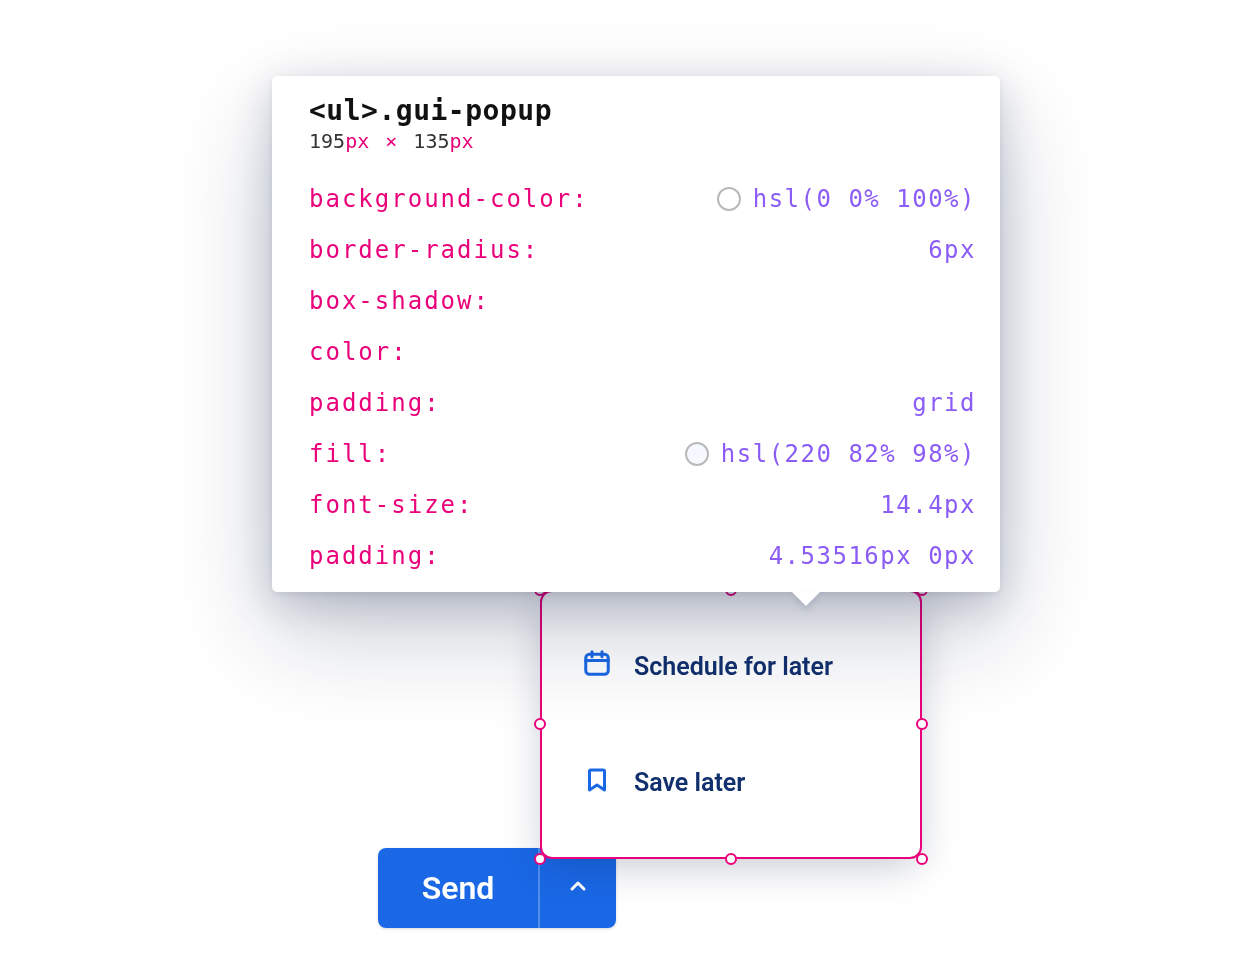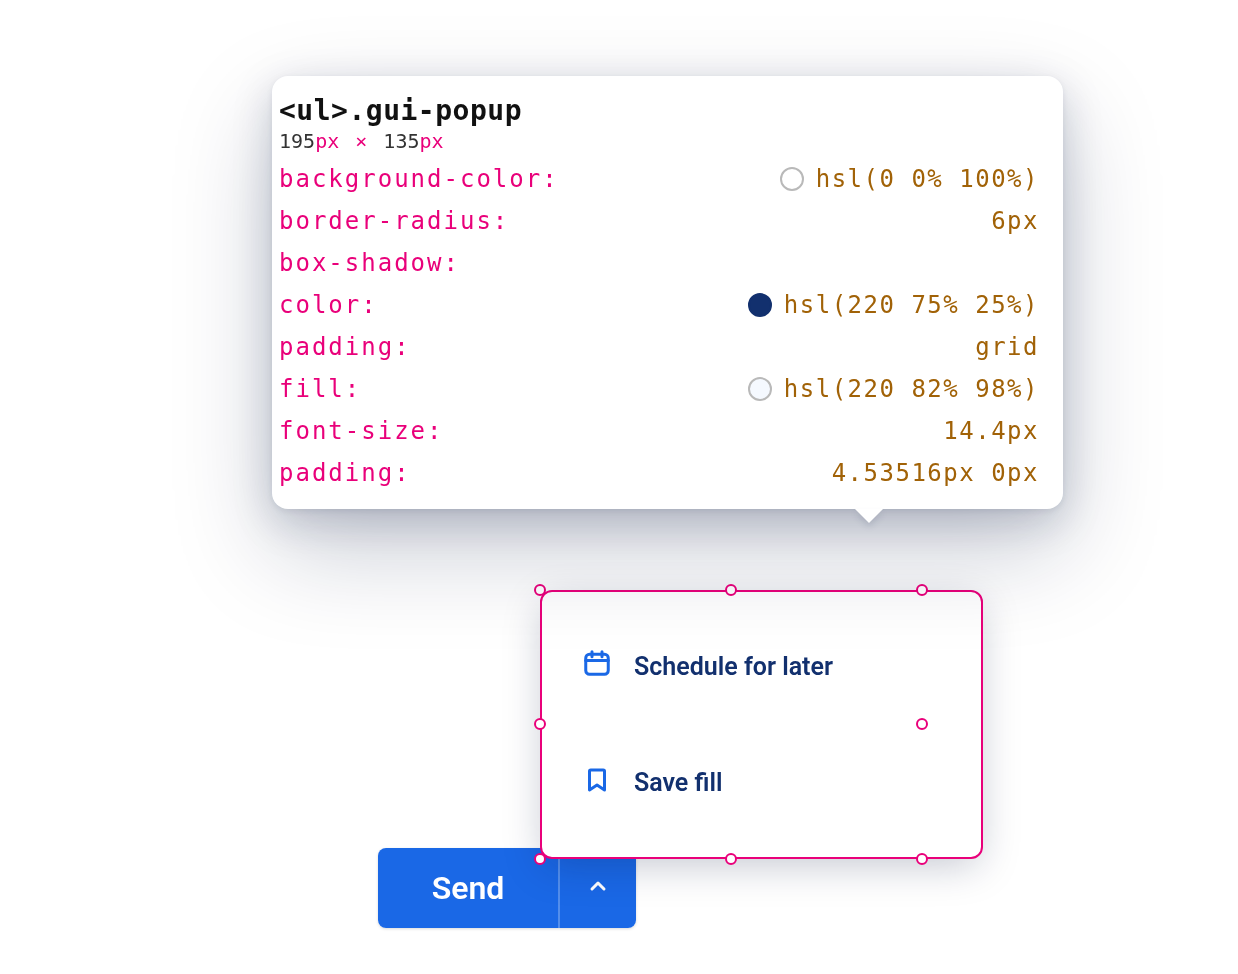--- a/index.html
+++ b/index.html
@@ -13,21 +13,21 @@
     position: relative;
     overflow: hidden;
   }
   .mono { font-family: ui-monospace, SFMono-Regular, Menlo, Consolas, monospace; }
 
   
   .send-btn {
     position: absolute;
     left: 378px;
     top: 848px;
-    width: 258px;
+    width: 238px;
     height: 80px;
     display: flex;
     border-radius: 8px;
     overflow: hidden;
     box-shadow: 0 1px 3px rgba(0,0,0,.15);
   }
   .send-main {
     flex: 1;
     background: #1a68e6;
     color: #fff;
@@ -47,21 +47,21 @@
     justify-content: center;
     cursor: pointer;
   }
   .send-toggle svg { stroke: #fff; }
 
   
   .popup {
     position: absolute;
     left: 540px;
     top: 590px;
-    width: 443px;
+    width: 382px;
     height: 269px;
     background: #ffffff;
     border-radius: 12px;
     border: 2px solid #e9007a;
     box-shadow: 0 10px 40px -5px rgba(10,25,65,.25);
     padding: 16px 0;
     display: flex;
     flex-direction: column;
     justify-content: space-around;
   }
@@ -99,28 +99,28 @@
   .handle.mr  { left: 916px; top: 718px; }
   .handle.bl  { left: 534px; top: 853px; }
   .handle.bm  { left: 725px; top: 853px; }
   .handle.br  { left: 916px; top: 853px; }
 
   
   .tooltip {
     position: absolute;
     left: 272px;
     top: 76px;
-    width: 791px;
+    width: 728px;
     background: #fff;
-    border-radius: 16px;
+    border-radius: 5px;
     box-shadow:
       0 2px 6px rgba(10,25,65,.08),
       0 12px 40px rgba(10,25,65,.18),
       0 40px 100px rgba(10,25,65,.22);
-    padding: 18px 24px 22px 7px;
+    padding: 18px 24px 22px 37px;
   }
   .tooltip::after {
     content: "";
     position: absolute;
     bottom: -14px;
     right: 180px;
     width: 0;
     height: 0;
     border-left: 14px solid transparent;
     border-right: 14px solid transparent;
@@ -136,38 +136,38 @@
   .tooltip-title .tag  { font-family: ui-monospace, SFMono-Regular, Menlo, Consolas, monospace; }
   .tooltip-title .cls  { font-family: ui-monospace, SFMono-Regular, Menlo, Consolas, monospace; }
   .tooltip-dims {
     margin-top: 2px;
     font-size: 20px;
     color: #333;
   }
   .tooltip-dims .px { color: #e9007a; }
   .tooltip-dims .x  { color: #e9007a; padding: 0 4px; }
   .tooltip-props {
-    margin-top: 12px;
+    margin-top: 32px;
     display: grid;
-    row-gap: 14px;
+    row-gap: 23px;
     font-size: 24px;
   }
   .prop-row {
     display: flex;
     align-items: center;
     justify-content: space-between;
     gap: 12px;
   }
   .prop-name {
     color: #e9007a;
     letter-spacing: 2px;
   }
   .prop-name::after { content: ":"; color: #e9007a; }
   .prop-val {
-    color: #a16207;
+    color: #8b5cf6;
     letter-spacing: 1.5px;
     display: flex;
     align-items: center;
     gap: 12px;
     white-space: nowrap;
   }
   .swatch {
     width: 24px;
     height: 24px;
     border-radius: 50%;
@@ -204,21 +204,21 @@
       </svg>
     </span>
     <span>Schedule for later</span>
   </div>
   <div class="popup-item">
     <span>
       <svg viewBox="0 0 24 24" stroke-linecap="round" stroke-linejoin="round">
         <path d="M7 4h10a1 1 0 0 1 1 1v15l-6-4-6 4V5a1 1 0 0 1 1-1z"></path>
       </svg>
     </span>
-    <span>Save fill</span>
+    <span>Save later</span>
   </div>
 </div>
 
 <div class="handle tl"></div>
 <div class="handle tm"></div>
 <div class="handle tr"></div>
 <div class="handle ml"></div>
 <div class="handle mr"></div>
 <div class="handle bl"></div>
 <div class="handle bm"></div>
@@ -245,24 +245,20 @@
         <span class="prop-name">border-radius</span>
         <span class="prop-val">
           <span>6px</span>
         </span>
       </div>
       <div class="prop-row">
         <span class="prop-name">box-shadow</span>
       </div>
       <div class="prop-row">
         <span class="prop-name">color</span>
-        <span class="prop-val">
-          <span class="swatch navy"></span>
-          <span>hsl(220 75% 25%)</span>
-        </span>
       </div>
       <div class="prop-row">
         <span class="prop-name">padding</span>
         <span class="prop-val">
           <span>grid</span>
         </span>
       </div>
       <div class="prop-row">
         <span class="prop-name">fill</span>
         <span class="prop-val">

